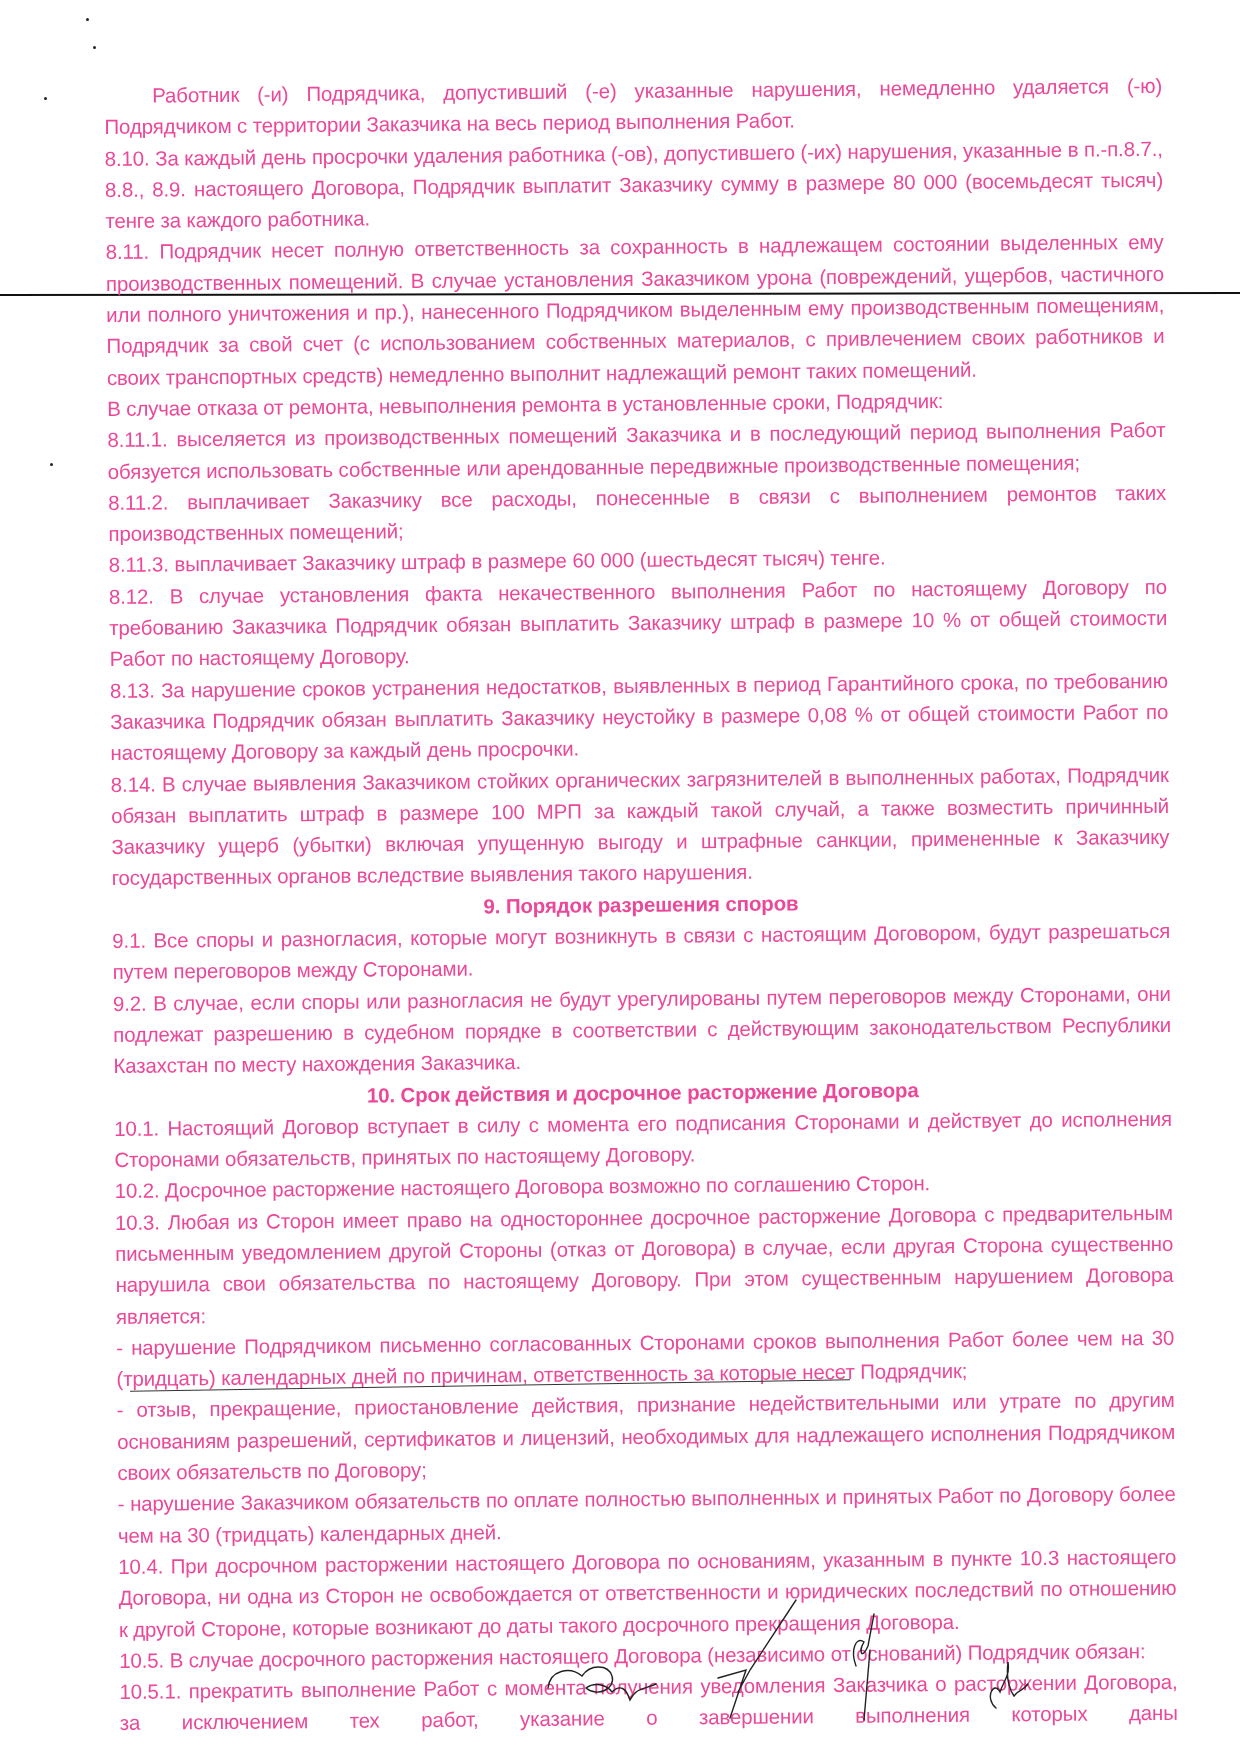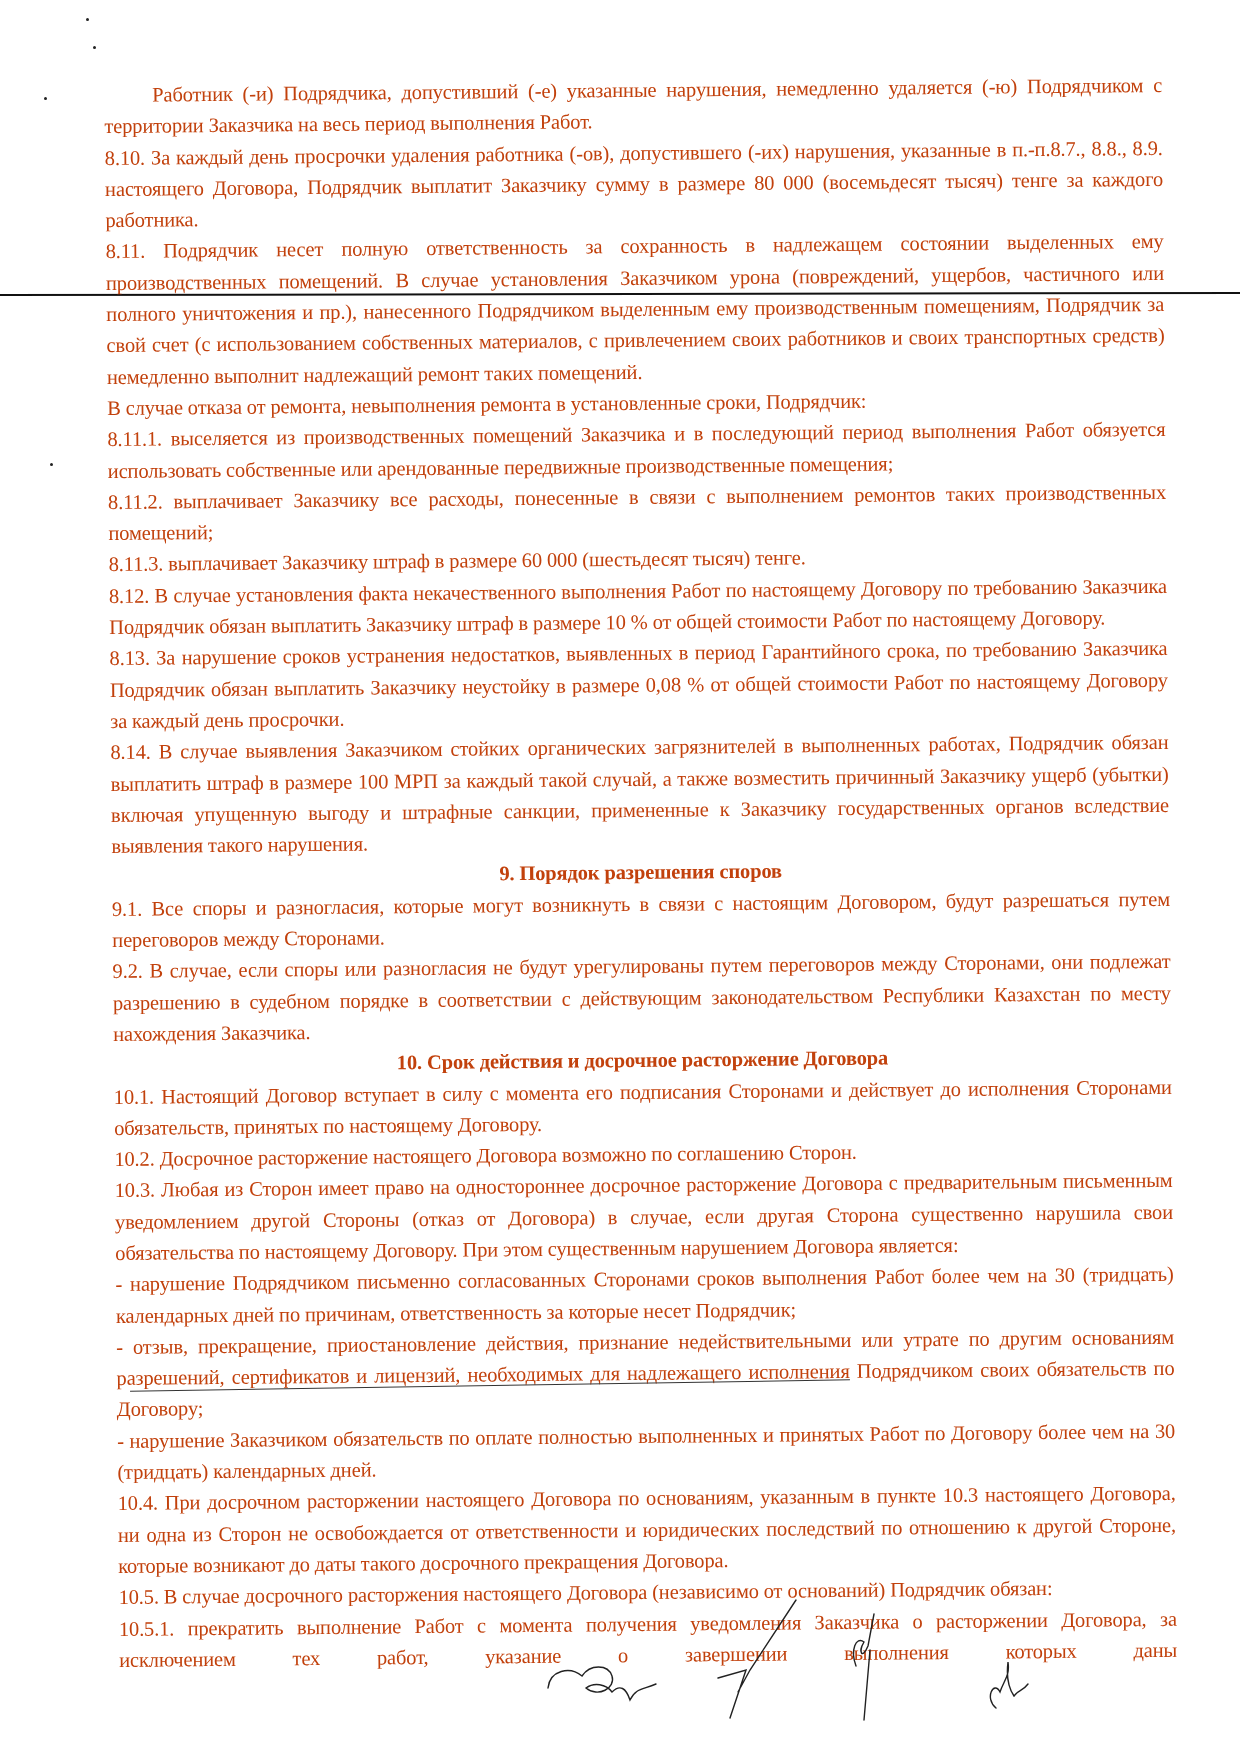--- a/index.html
+++ b/index.html
@@ -1,20 +1,20 @@
 <!DOCTYPE html>
 <html><head>
   <meta charset="utf-8">
   <style>
     html, body { margin: 0; padding: 0; background: #ffffff; }
     body { width: 1240px; height: 1754px; position: relative; overflow: hidden; }
     .page {
       position: absolute; left: 0; top: 0; width: 1240px; height: 1754px;
-      background: #ffffff; color: #c2410c;
-      font-family: Liberation Serif, serif;
+      background: #ffffff; color: #ec4899;
+      font-family: Liberation Sans, sans-serif;
     }
     .content {
       position: absolute; left: 104px; top: 80px; width: 1058px;
       font-size: 20.5px; line-height: 31.3px;
       transform: rotate(-0.55deg); transform-origin: 0 0;
       text-align: justify;
       letter-spacing: -0.15px;
     }
     .para { margin: 0; text-align: justify; }
     .para.indent { text-indent: 48px; }

